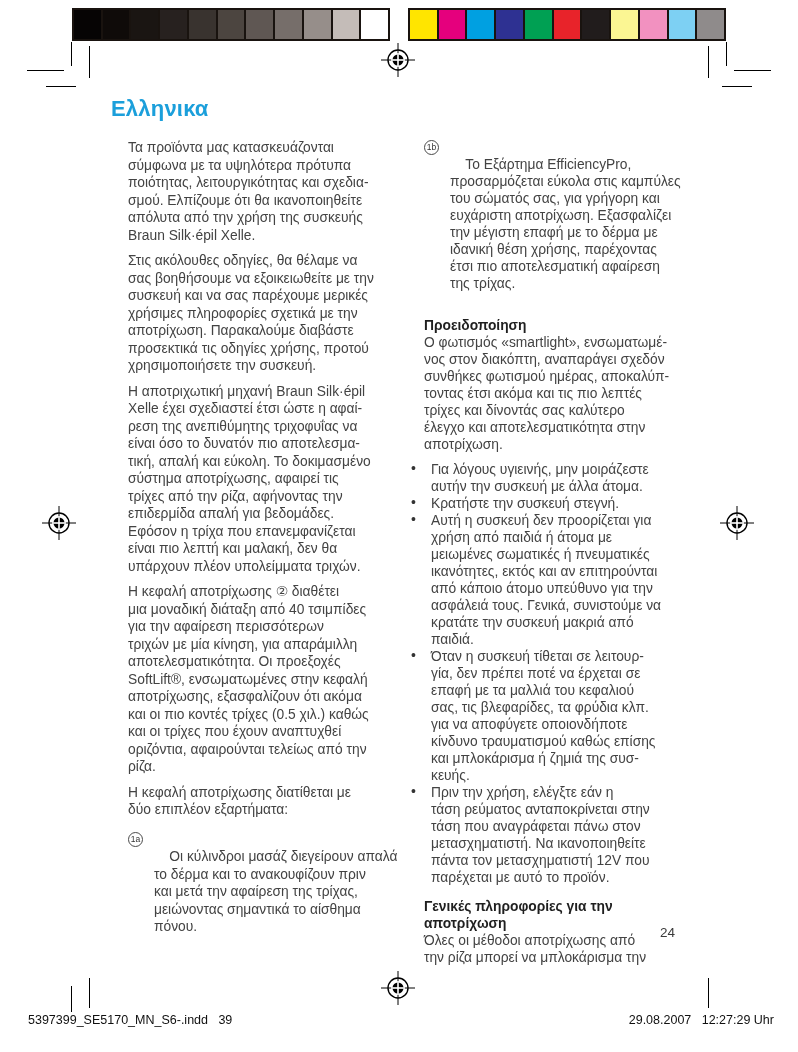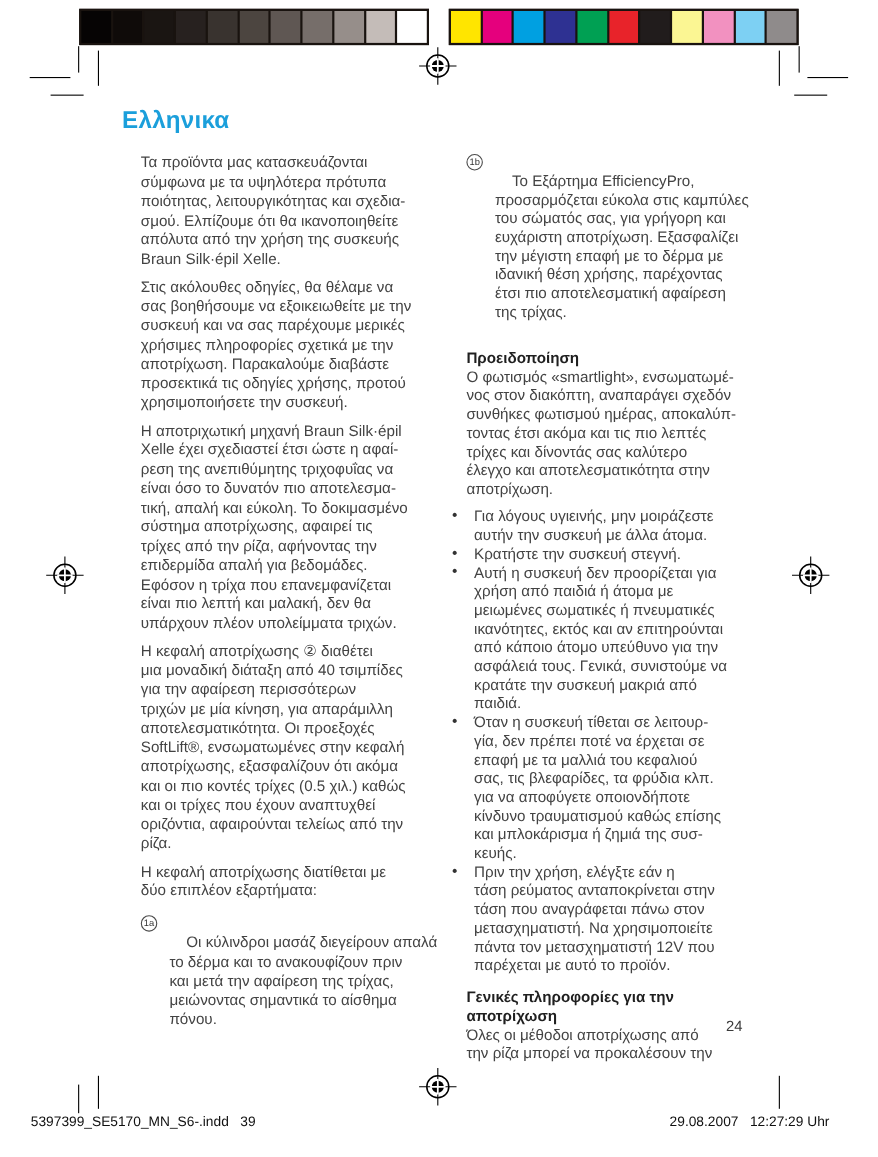--- a/index.html
+++ b/index.html
@@ -33,21 +33,21 @@
     position:absolute; left:0; top:1px; width:15px; height:15px; box-sizing:border-box;
     border:1px solid #4a4a4a; border-radius:50%;
     font-size:8.5px; line-height:13px; text-align:center; color:#333;
     white-space:normal;
   }
   .bullet-item { position:relative; padding-left:23px; margin:0; }
   .bullet { position:absolute; left:3px; top:-1px; font-size:14px; color:#333; }
   .page-num { position:absolute; left:660px; top:925px; font-size:13.5px; color:#3a3a3a; }
   .footer { position:absolute; top:1013px; font-size:12.5px; color:#101010; white-space:pre; }
   #footer-left { left:28px; }
-  #footer-right { right:44px; }
+  #footer-right { right:24px; }
 </style>
 </head>
 <body>
 
 <div class="bar" style="left:72px;">
     <div class="swatch" style="background: rgb(6, 4, 4);"></div>
     <div class="swatch" style="background: rgb(15, 11, 9);"></div>
     <div class="swatch" style="background: rgb(26, 21, 18);"></div>
     <div class="swatch" style="background: rgb(39, 33, 31);"></div>
     <div class="swatch" style="background: rgb(57, 51, 47);"></div>
@@ -200,25 +200,25 @@
 γία, δεν πρέπει ποτέ να έρχεται σε
 επαφή με τα μαλλιά του κεφαλιού
 σας, τις βλεφαρίδες, τα φρύδια κλπ.
 για να αποφύγετε οποιονδήποτε
 κίνδυνο τραυματισμού καθώς επίσης
 και μπλοκάρισμα ή ζημιά της συσ-
 κευής.</span></div>
   <div class="bullet-item"><span class="bullet">•</span><span>Πριν την χρήση, ελέγξτε εάν η
 τάση ρεύματος ανταποκρίνεται στην
 τάση που αναγράφεται πάνω στον
-μετασχηματιστή. Να χρησιμοποιείτε
+μετασχηματιστή. Να ικανοποιηθείτε
 πάντα τον μετασχηματιστή 12V που
 παρέχεται με αυτό το προϊόν.</span></div>
   <p class="para heading spaced">Γενικές πληροφορίες για την
 αποτρίχωση</p>
   <p class="para">Όλες οι μέθοδοι αποτρίχωσης από
-την ρίζα μπορεί να προκαλέσουν την</p>
+την ρίζα μπορεί να μπλοκάρισμα την</p>
 </div>
 
 <div class="page-num">24</div>
 
 <div class="footer" id="footer-left">5397399_SE5170_MN_S6-.indd   39</div>
 <div class="footer" id="footer-right">29.08.2007   12:27:29 Uhr</div>
 
 </body></html>

